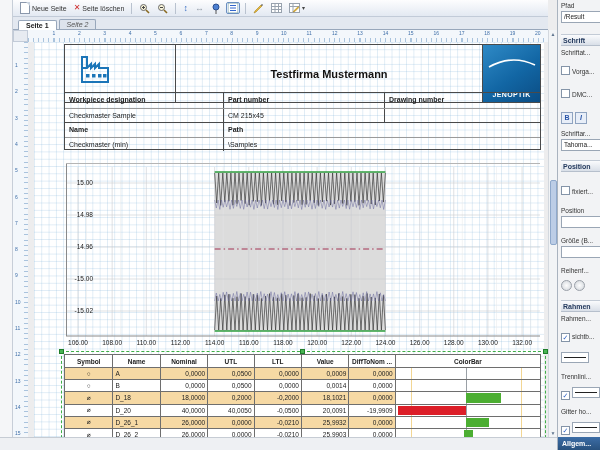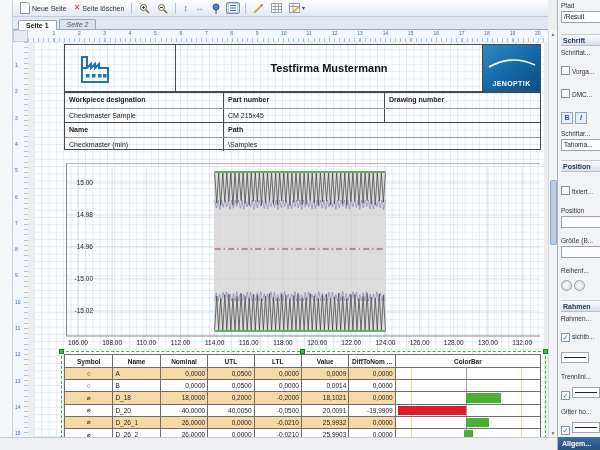--- a/index.html
+++ b/index.html
@@ -36,21 +36,21 @@
   #canvas{position:absolute;left:28px;top:42px;width:520px;height:395px;background:#ededee;overflow:hidden;}
   #page{position:absolute;left:34px;top:42px;width:510px;height:395px;background:#fff;
         background-image:linear-gradient(to right,rgba(140,185,220,.28) 1px,transparent 1px),
                          linear-gradient(to bottom,rgba(140,185,220,.28) 1px,transparent 1px);
         background-size:7.3px 7.3px;}
   #vscroll{position:absolute;left:548px;top:30px;width:9px;height:407px;background:#f2f4f6;border-left:1px solid #d3d8de;box-sizing:border-box;}
   #vscroll .thumb{position:absolute;left:1px;top:150px;width:7px;height:65px;background:#bccde6;border:1px solid #8fa9cc;border-radius:2px;box-sizing:border-box;}
   #vscroll .arr{position:absolute;left:0;width:100%;text-align:center;font-size:5px;color:#60758f;line-height:6px;}
   
   .frame{position:absolute;border:1px solid #4a4a4a;box-sizing:border-box;background:transparent;}
-  #report-header{left:64px;top:44px;width:477px;height:48px;display:grid;grid-template-columns:111px 307px 1fr;}
+  #report-header{left:64px;top:44px;width:477px;height:59px;display:grid;grid-template-columns:111px 307px 1fr;}
   #report-header .cell{border-right:1px solid #4a4a4a;position:relative;}
   #report-header .cell:last-child{border-right:none;}
   #hdr-title{display:flex;align-items:center;justify-content:center;font-weight:bold;font-size:11px;color:#111;}
   #logo{position:absolute;inset:0;background:linear-gradient(145deg,#2f8ac6 0%,#1266a4 55%,#0b4d84 100%);display:flex;flex-direction:column;justify-content:flex-end;}
   #logo .lt{color:#fff;font-weight:bold;font-size:7px;letter-spacing:.4px;text-align:center;padding-bottom:4px;}
   #info-table{left:64px;top:92px;width:477px;height:58px;font-size:7px;}
   .irow{display:grid;height:14.5px;line-height:14.5px;box-sizing:border-box;}
   .irow.r1,.irow.r2{grid-template-columns:159px 161px 1fr;}
   .irow.r3,.irow.r4{grid-template-columns:159px 1fr;}
   .irow>div{padding-left:4px;border-right:1px solid #4a4a4a;overflow:hidden;white-space:nowrap;}

